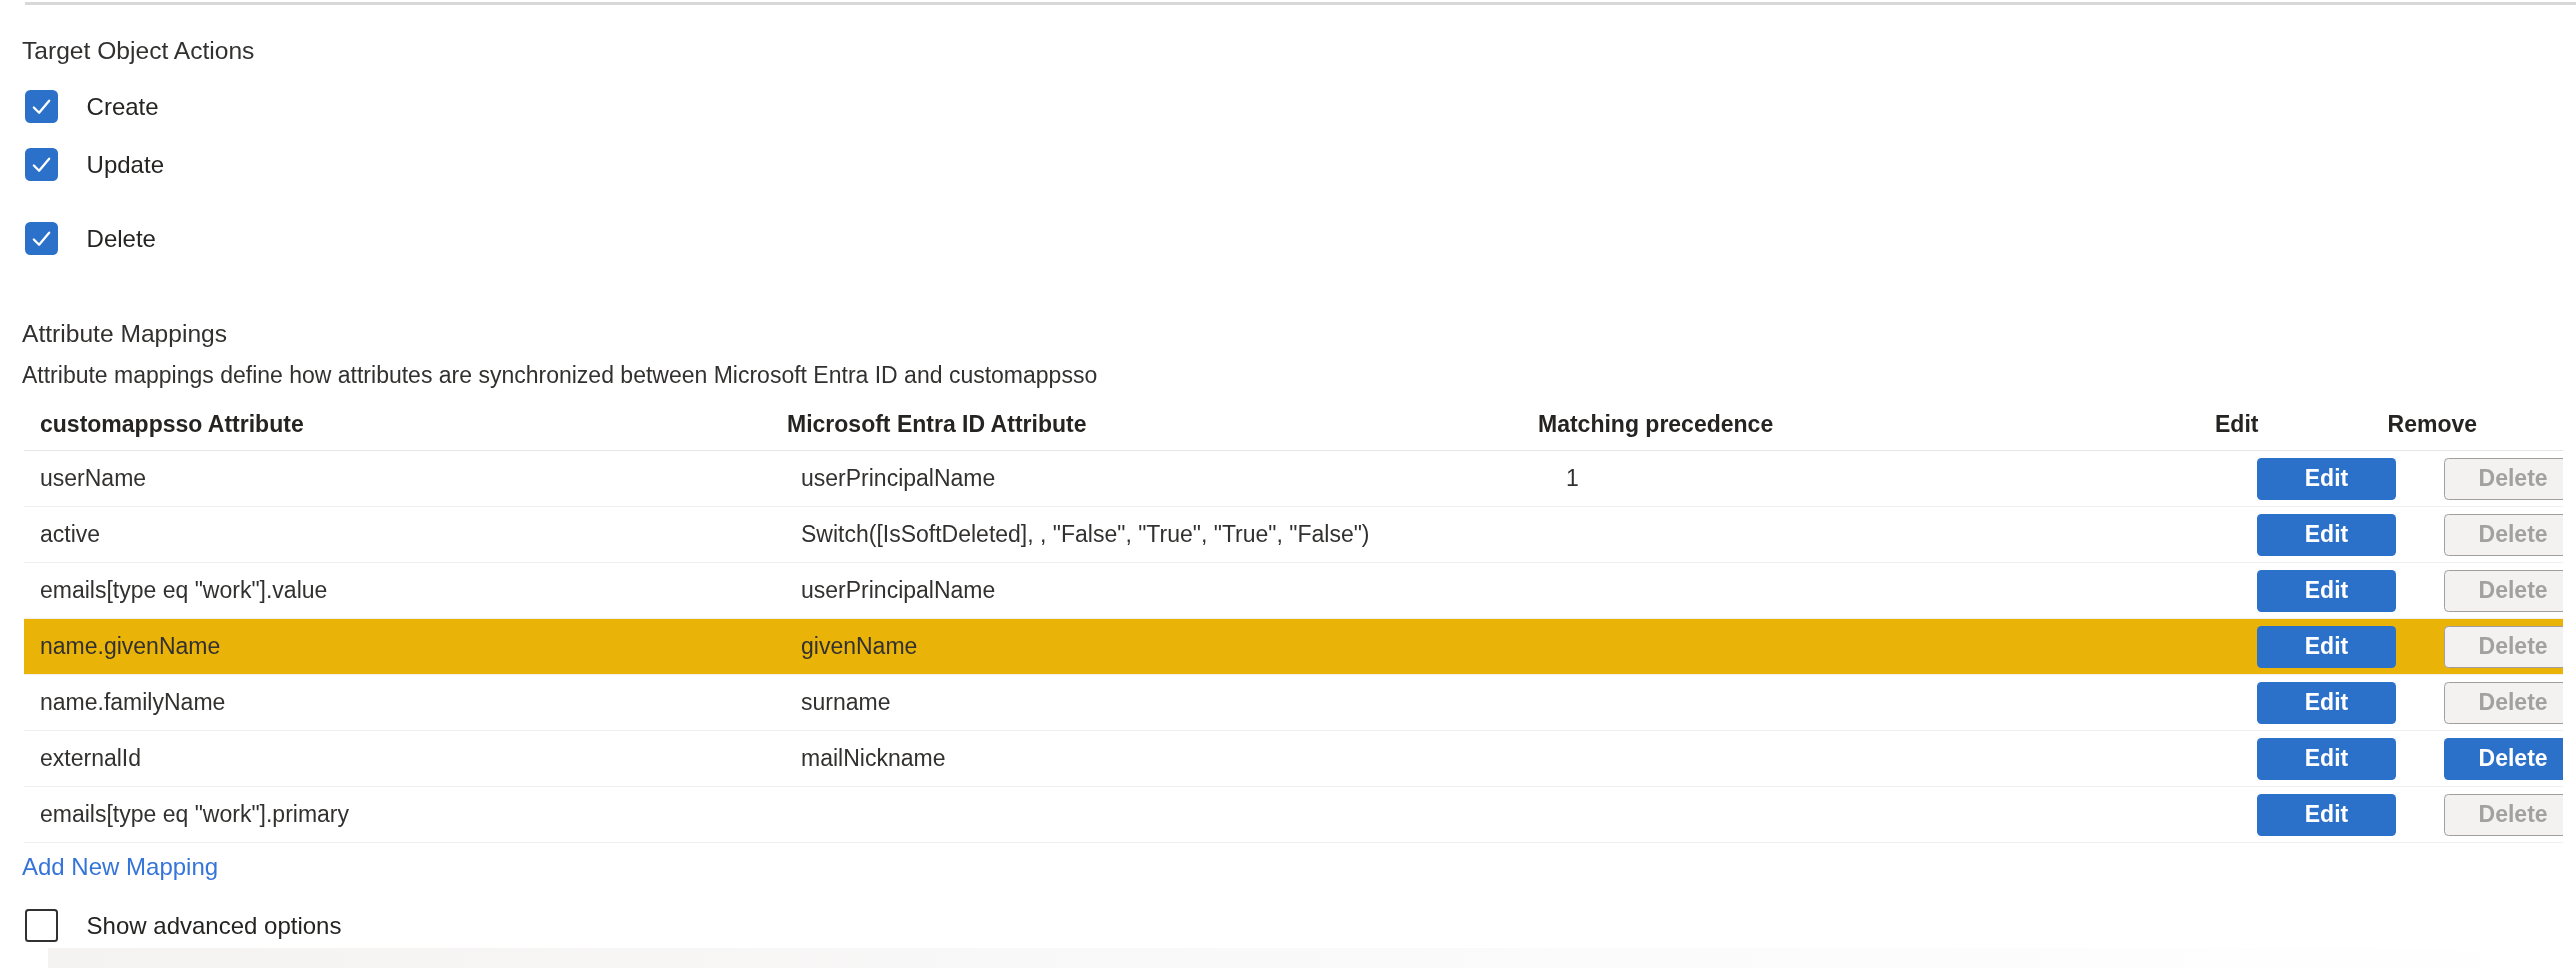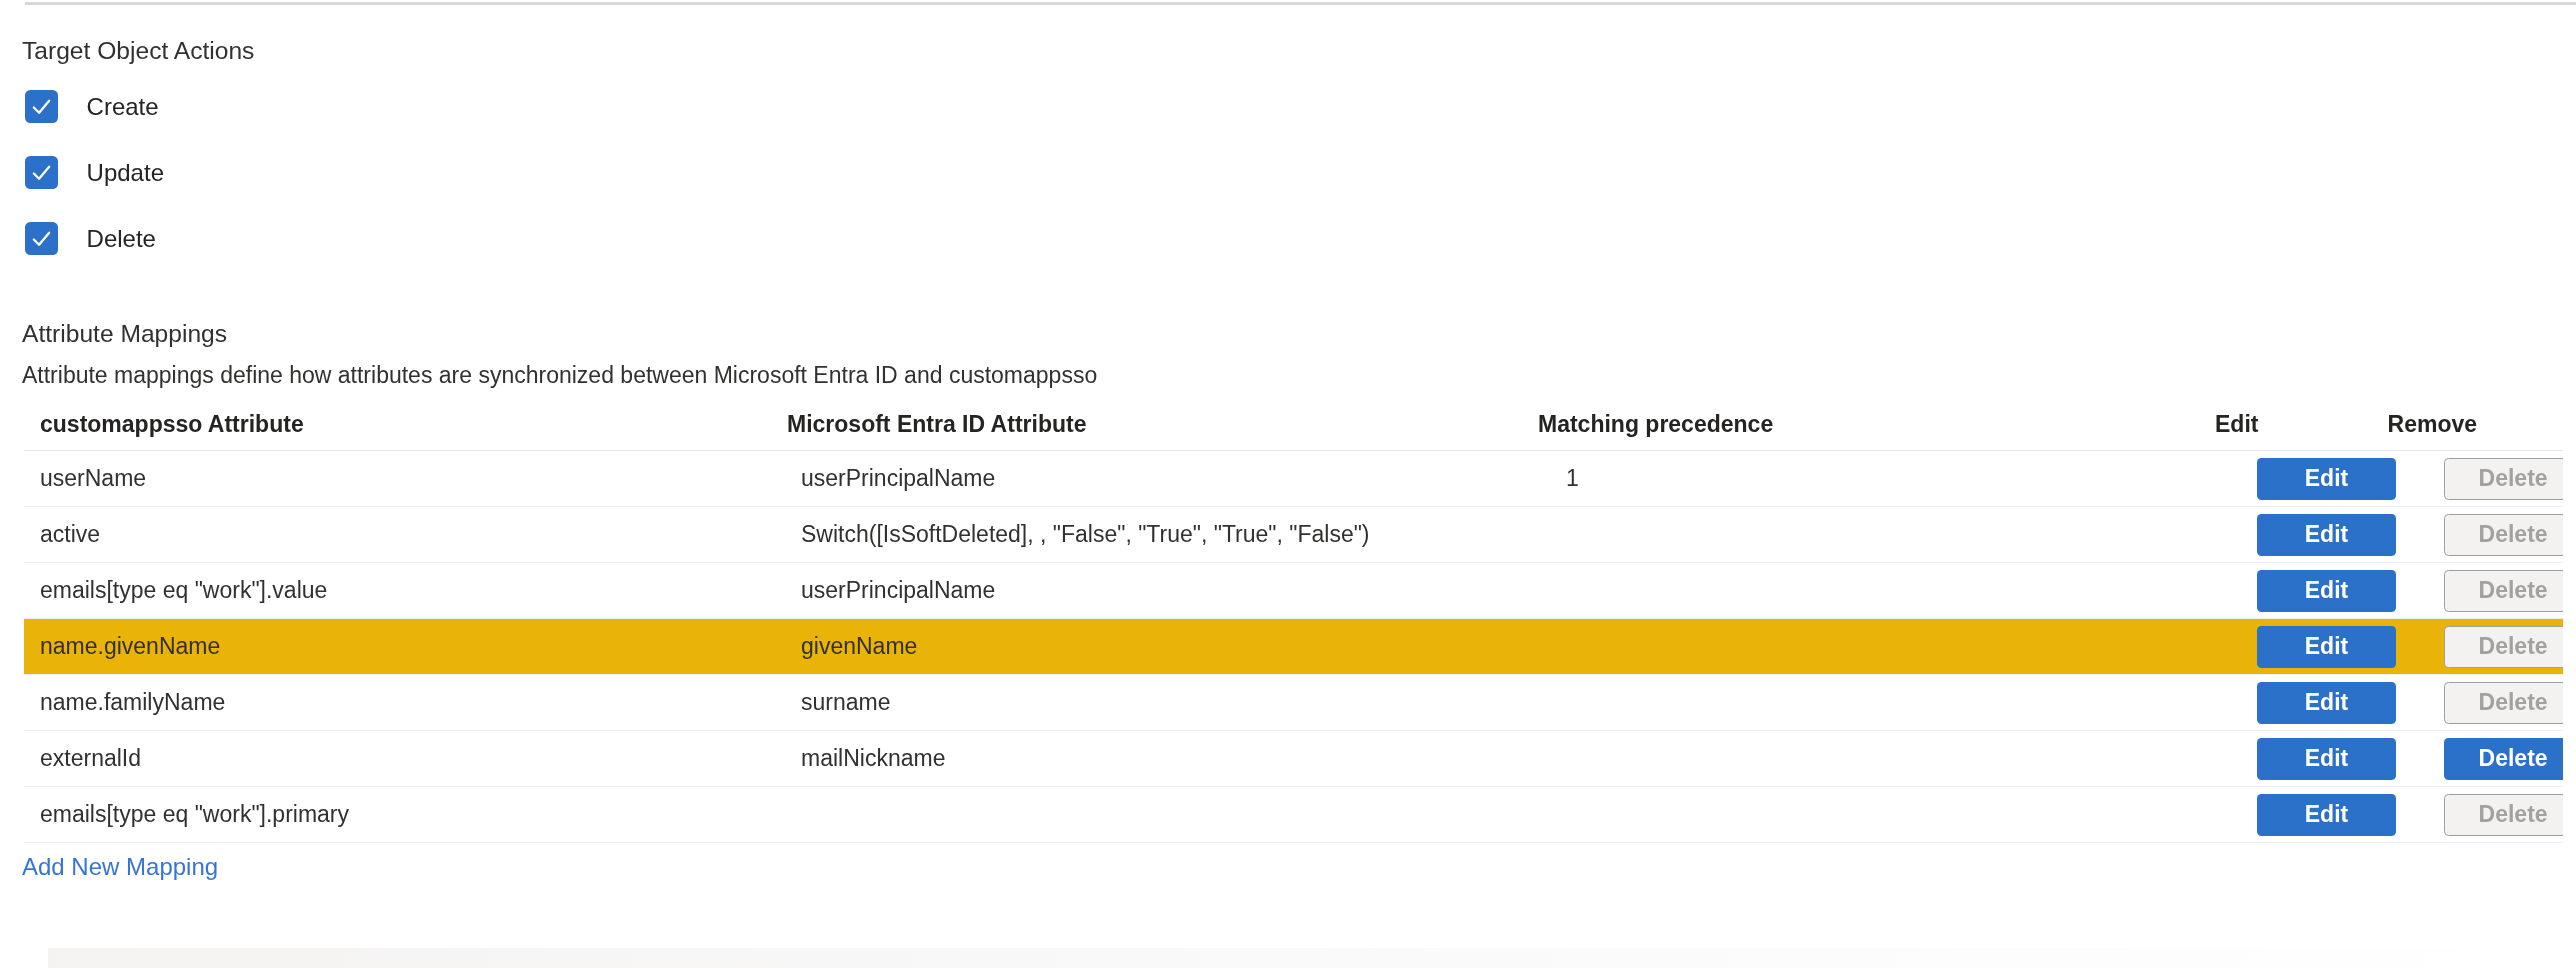--- a/index.html
+++ b/index.html
@@ -128,21 +128,21 @@
 
   <div class="checkbox-row" style="top:90px;">
     <span class="cbx checked">
       <svg viewBox="0 0 24 24">
         <polyline points="4,13 9.5,18.5 20,6" fill="none" stroke="#ffffff" stroke-width="2.4" stroke-linecap="round" stroke-linejoin="round"></polyline>
       </svg>
     </span>
     <span class="cbx-label">Create</span>
   </div>
 
-  <div class="checkbox-row" style="top:156px;">
+  <div class="checkbox-row" style="top:148px;">
     <span class="cbx checked">
       <svg viewBox="0 0 24 24">
         <polyline points="4,13 9.5,18.5 20,6" fill="none" stroke="#ffffff" stroke-width="2.4" stroke-linecap="round" stroke-linejoin="round"></polyline>
       </svg>
     </span>
     <span class="cbx-label">Update</span>
   </div>
 
   <div class="checkbox-row" style="top:222px;">
     <span class="cbx checked">
@@ -220,17 +220,21 @@
       <div class="t-cell"></div>
       <div class="t-cell"></div>
       <div class="t-cell"><button class="btn btn-primary">Edit</button></div>
       <div class="t-cell remove-col"><button class="btn btn-disabled">Delete</button></div>
     </div>
 
   </div>
 
   <a class="link">Add New Mapping</a>
 
+  <div class="checkbox-row advanced-row">
+    <span class="cbx unchecked"></span>
+    <span class="cbx-label">Show advanced options</span>
+  </div>
 
   <div class="bottom-shade"></div>
 
 </div>
 
 
 </body></html>

